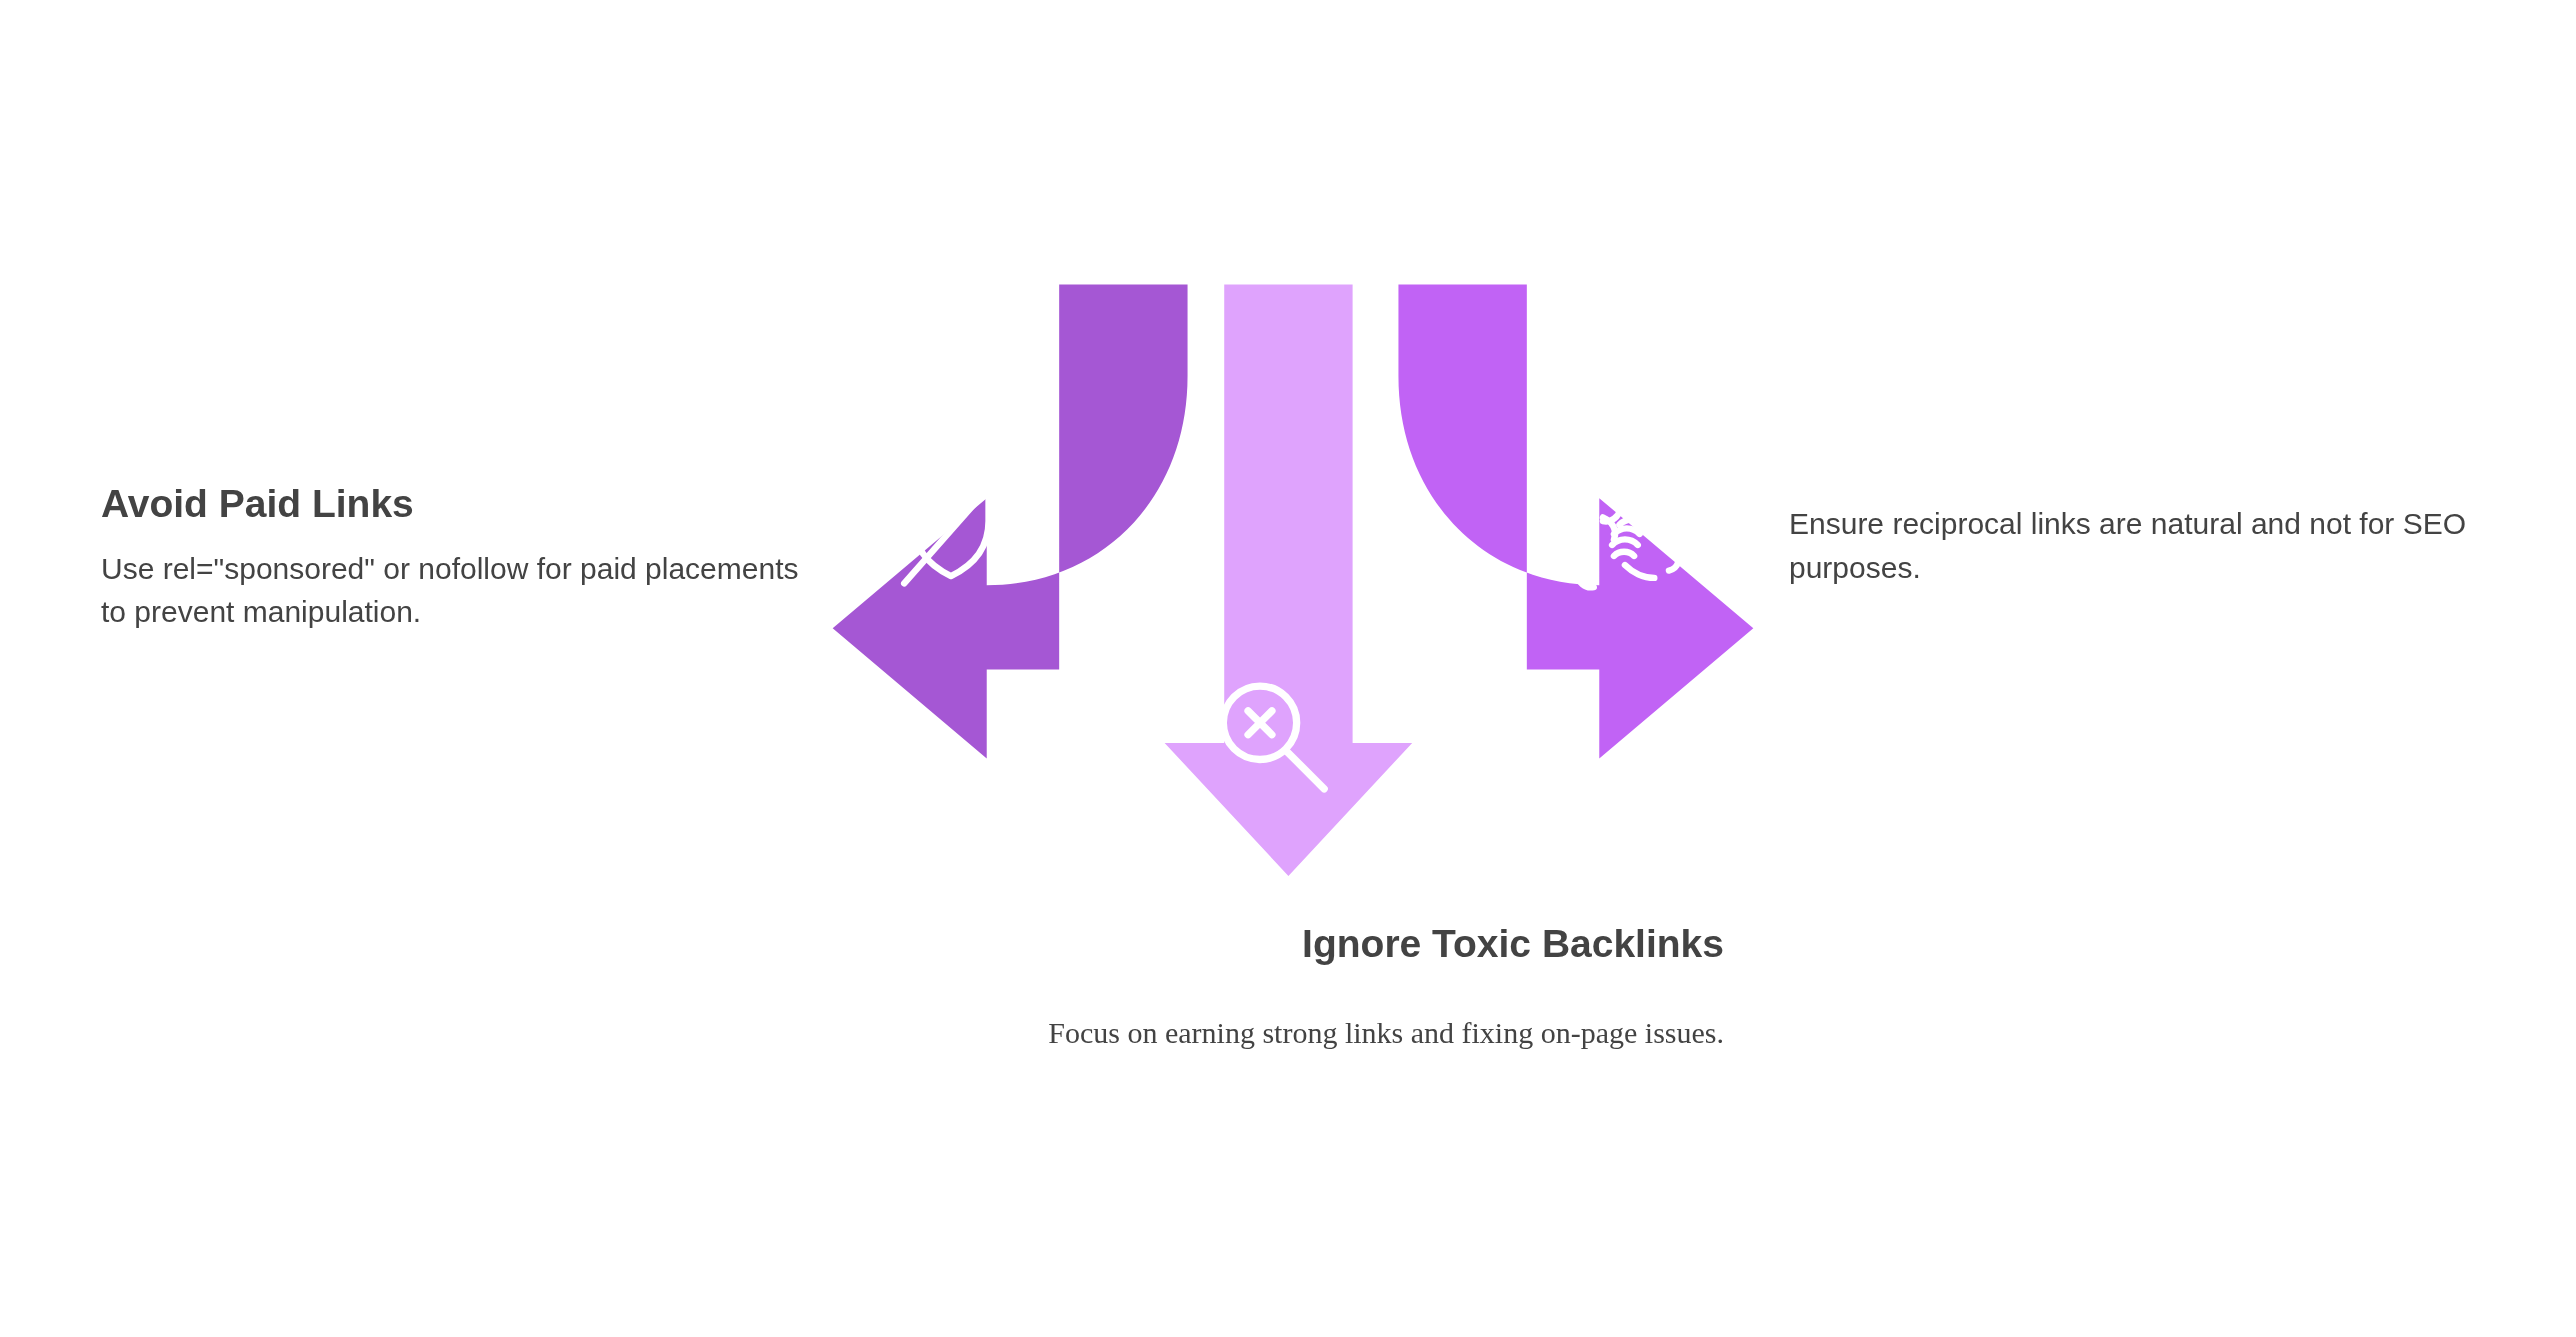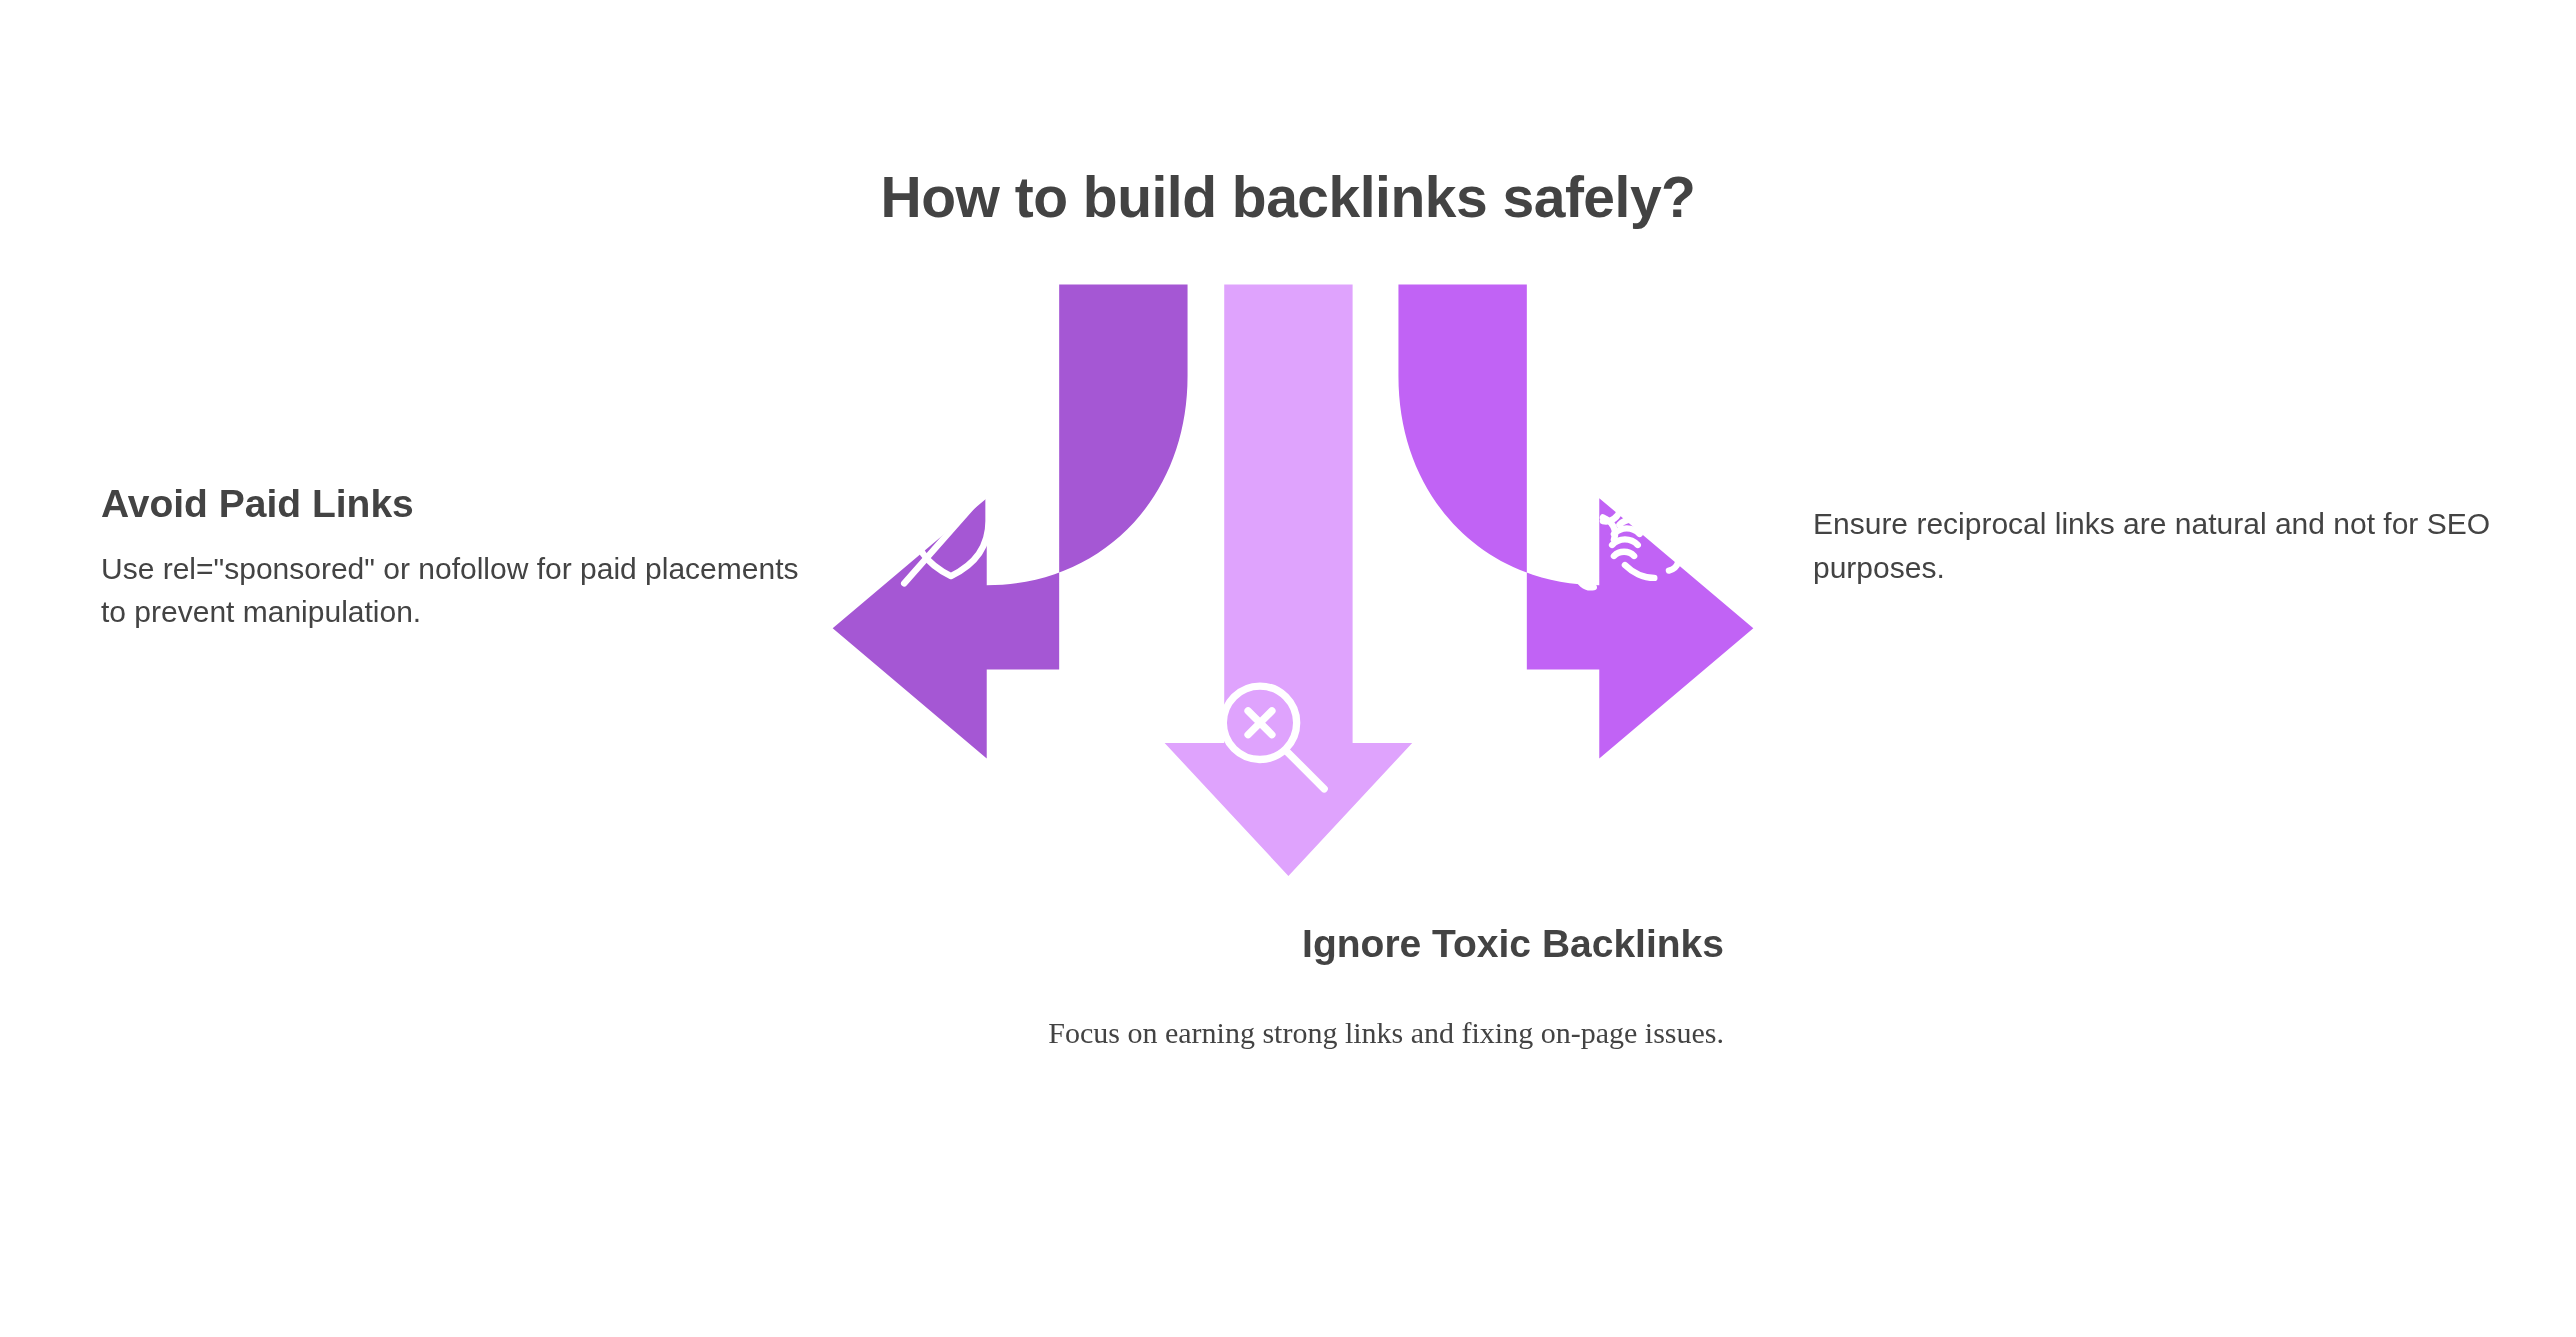--- a/index.html
+++ b/index.html
@@ -75,39 +75,38 @@
   }
   #node-left .node-desc { margin-top: 20px; }
 
   
   #node-right {
     left: 1789px;
     top: 482px;
     width: 725px;
     text-align: left;
   }
-  #node-right .node-desc { margin-top: 20px; margin-left: 24px; }
+  #node-right .node-desc { margin-top: 20px; }
 
   
   #node-bottom {
     left: 862px;
     top: 922px;
     width: 862px;
     text-align: right;
   }
   #node-bottom .node-desc { margin-top: 44px; font-family: Liberation Serif, serif; }
 
   .icon-layer { pointer-events: none; }
 </style>
 </head>
 <body style="background: rgb(255, 255, 255);">
 
 <div id="stage">
 
-  <h1 class="page-title">How to build backlinks safely?</h1>
 
   <svg id="arrow-diagram" viewBox="0 0 1060 690" xmlns="http://www.w3.org/2000/svg">
 
     <g>
       <path fill="#A557D4" d="M 275 20
                L 415 20
                L 415 120
                C 415 252, 322 348, 196 348
                L 196 253
                L 28 395

